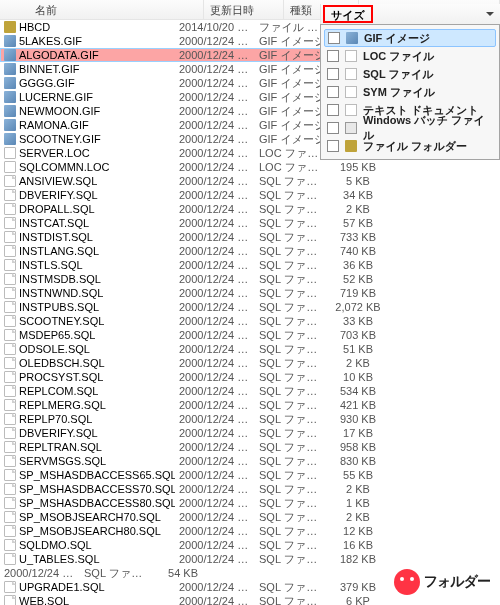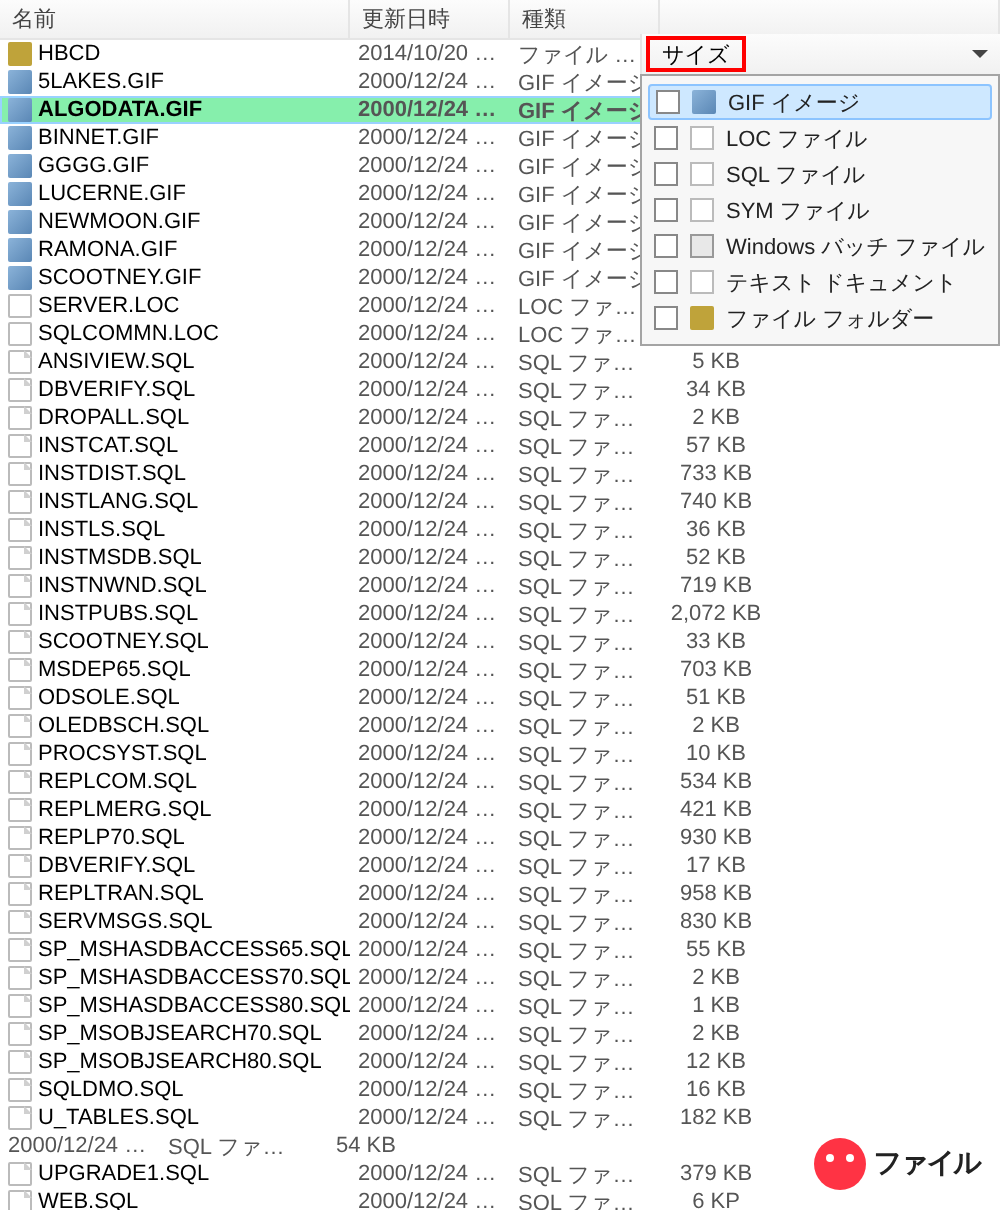--- a/index.html
+++ b/index.html
@@ -1,39 +1,39 @@
 <!DOCTYPE html>
 <html><head>
 <meta charset="utf-8">
 <style>
   * { box-sizing: border-box; margin: 0; padding: 0; font-family: "MS UI Gothic", "Meiryo UI", sans-serif; }
   body { background: #fff; font-size: 11px; color: #000; width: 500px; height: 605px; overflow: hidden; position: relative; }
   .header-row { display: flex; height: 20px; align-items: center; border-bottom: 1px solid #e5e5e5; background: linear-gradient(#fcfcfc,#f1f1f1); }
   .header-cell { padding: 0 6px; color: #444; border-right: 1px solid #e5e5e5; height: 100%; line-height: 20px; white-space: nowrap; }
-  .header-cell.name { width: 175px; }
+  .header-cell.name { width: 175px; margin-left: 29px; }
   .header-cell.date { width: 80px; }
   .header-cell.type { width: 75px; }
   .header-cell.size { flex: 1; }
   .list { }
   .row { display: flex; height: 14px; align-items: center; }
-  .row.selected { background: #86efac; outline: 1px solid #99d1ff; outline-offset: -1px; font-weight: bold; }
+  .row.selected { background: #fca5a5; outline: 1px solid #99d1ff; outline-offset: -1px; }
   .cell { padding: 0 4px; white-space: nowrap; overflow: hidden; text-overflow: ellipsis; }
   .cell.name { width: 175px; display: flex; align-items: center; gap: 3px; text-align: right; }
   .cell.date { width: 80px; color: #555; }
   .cell.type { width: 75px; color: #555; }
   .cell.size { width: 60px; text-align: center; color: #555; padding-right: 8px; }
   .icon { width: 12px; height: 12px; flex: none; }
   .icon-folder { background: #bfa33a; border-radius: 1px; position: relative; }
   .icon-folder::before { content:""; position:absolute; left:0; top:-2px; width:5px; height:2px; background:#bfa33a; border-radius:1px 1px 0 0; }
   .icon-gif { background: linear-gradient(135deg,#8bb3d9,#5a87b5); border-radius: 1px; }
   .icon-loc { background: #fff; border:1px solid #bbb; border-radius:1px; }
   .icon-sql { background: #fff; border:1px solid #bbb; border-radius:1px; position: relative; }
   .icon-sql::after { content:""; position:absolute; right:-1px; top:-1px; border:2px solid transparent; border-left-color:#d0d0d0; border-bottom-color:#d0d0d0; }
   
-  .filter-area { position: absolute; right: 0; top: 17px; width: 180px; }
+  .filter-area { position: absolute; right: 0; top: 4px; width: 180px; font-weight: bold; }
   .filter-header { height: 20px; background: linear-gradient(#fcfcfc,#f1f1f1); border-left: 1px solid #e5e5e5; display:flex; align-items:center; position:relative; }
   .red-box { border: 2px solid red; padding: 0 6px; line-height:16px; height:18px; margin-left:2px; }
   .dd-arrow { position:absolute; right:6px; width:8px; height:8px; }
   .dd-arrow::after { content:""; position:absolute; left:0; top:2px; border:4px solid transparent; border-top-color:#444; }
   .filter-menu { background: #f7f7f7; border: 1px solid #a4a4a4; padding: 4px 0; }
   .filter-item { display:flex; align-items:center; height:18px; padding: 0 6px; gap:6px; color:#222; }
   .filter-item.hl { background:#cee8ff; border:1px solid #8cc4ff; border-radius:2px; margin:0 3px; padding:0 3px; }
   .chk { width:12px; height:12px; border:1px solid #888; background:#fff; flex:none; }
   .fi-icon { width:12px; height:12px; flex:none; }
   .fi-gif { background:linear-gradient(135deg,#8bb3d9,#5a87b5); border-radius:1px; }
@@ -458,32 +458,32 @@
         <span class="fi-icon fi-sql"></span>
         <span>SQL ファイル</span>
       </div>
       <div class="filter-item">
         <span class="chk"></span>
         <span class="fi-icon fi-sym"></span>
         <span>SYM ファイル</span>
       </div>
       <div class="filter-item">
         <span class="chk"></span>
+        <span class="fi-icon fi-txt"></span>
+        <span>テキスト ドキュメント</span>
+      </div>
+      <div class="filter-item">
+        <span class="chk"></span>
         <span class="fi-icon fi-bat"></span>
         <span>Windows バッチ ファイル</span>
-      </div>
-      <div class="filter-item">
-        <span class="chk"></span>
-        <span class="fi-icon fi-txt"></span>
-        <span>テキスト ドキュメント</span>
       </div>
       <div class="filter-item">
         <span class="chk"></span>
         <span class="fi-icon fi-fold"></span>
         <span>ファイル フォルダー</span>
       </div>
     </div>
 </div>
 
 <div class="watermark">
   <div class="wm-logo"></div>
-  <div class="wm-text">ファイル</div>
+  <div class="wm-text">フォルダー</div>
 </div>
 
 </body></html>

